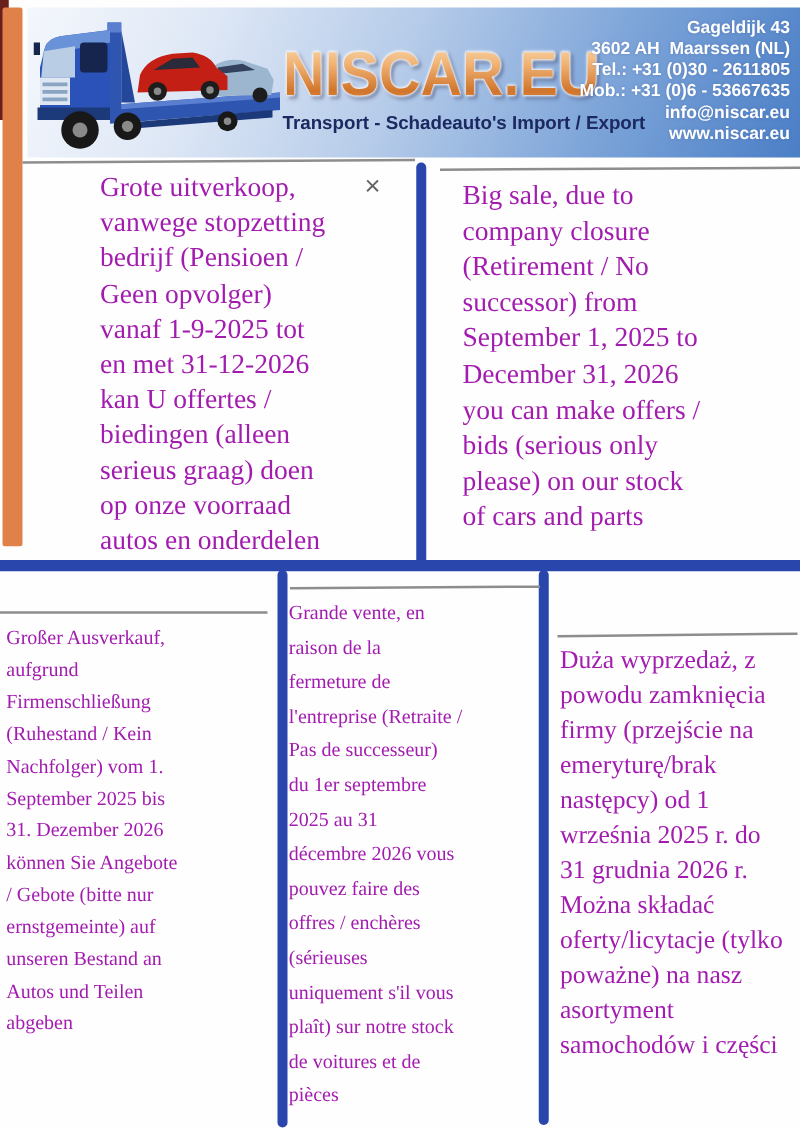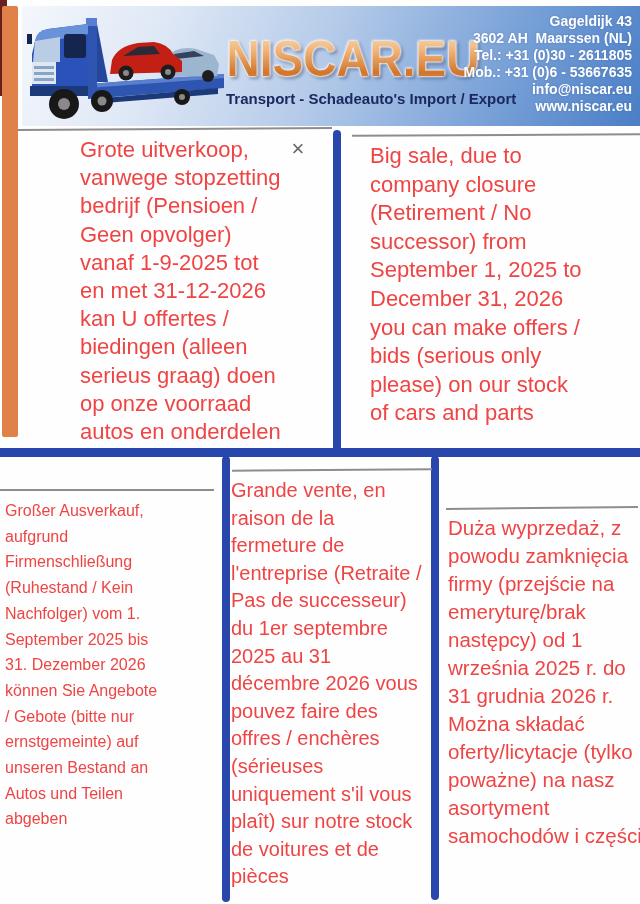--- a/index.html
+++ b/index.html
@@ -33,25 +33,25 @@
   .contact{
     left:420px;top:13px;width:212px;text-align:right;
     font-size:14px;font-weight:700;color:#ffffff;line-height:17px;
     white-space:pre-line;text-shadow:0 0 2px rgba(70,100,160,.55);
   }
   
   .gray-line{background:#8d8d8d;height:1.5px;}
   
   .blue-line{background:var(--line-blue,#2946ac);border-radius:4px;}
   
-  .notice{color:#ef4444;white-space:pre-line;}
+  .notice{color:#a21caf;white-space:pre-line;font-family:Liberation Serif, serif;}
   .notice-nl{left:80px;top:136px;width:260px;font-size:22px;line-height:28.2px;}
   .notice-en{left:370px;top:142px;width:280px;font-size:22px;line-height:28.6px;}
   .notice-de{left:5px;top:498px;width:225px;font-size:16px;line-height:25.7px;}
-  .notice-fr{left:231px;top:477px;width:212px;font-size:20px;line-height:27.6px;}
+  .notice-fr{left:231px;top:477px;width:212px;font-size:16px;line-height:27.6px;}
   .notice-pl{left:448px;top:514px;width:200px;font-size:20.5px;line-height:28px;}
   .close-x{
     left:284px;top:136px;width:28px;height:28px;
     font-size:22px;line-height:26px;color:#666;text-align:center;cursor:pointer;
   }
 </style>
 </head>
 <body>
 
 <div class="abs maroon-strip"></div>

